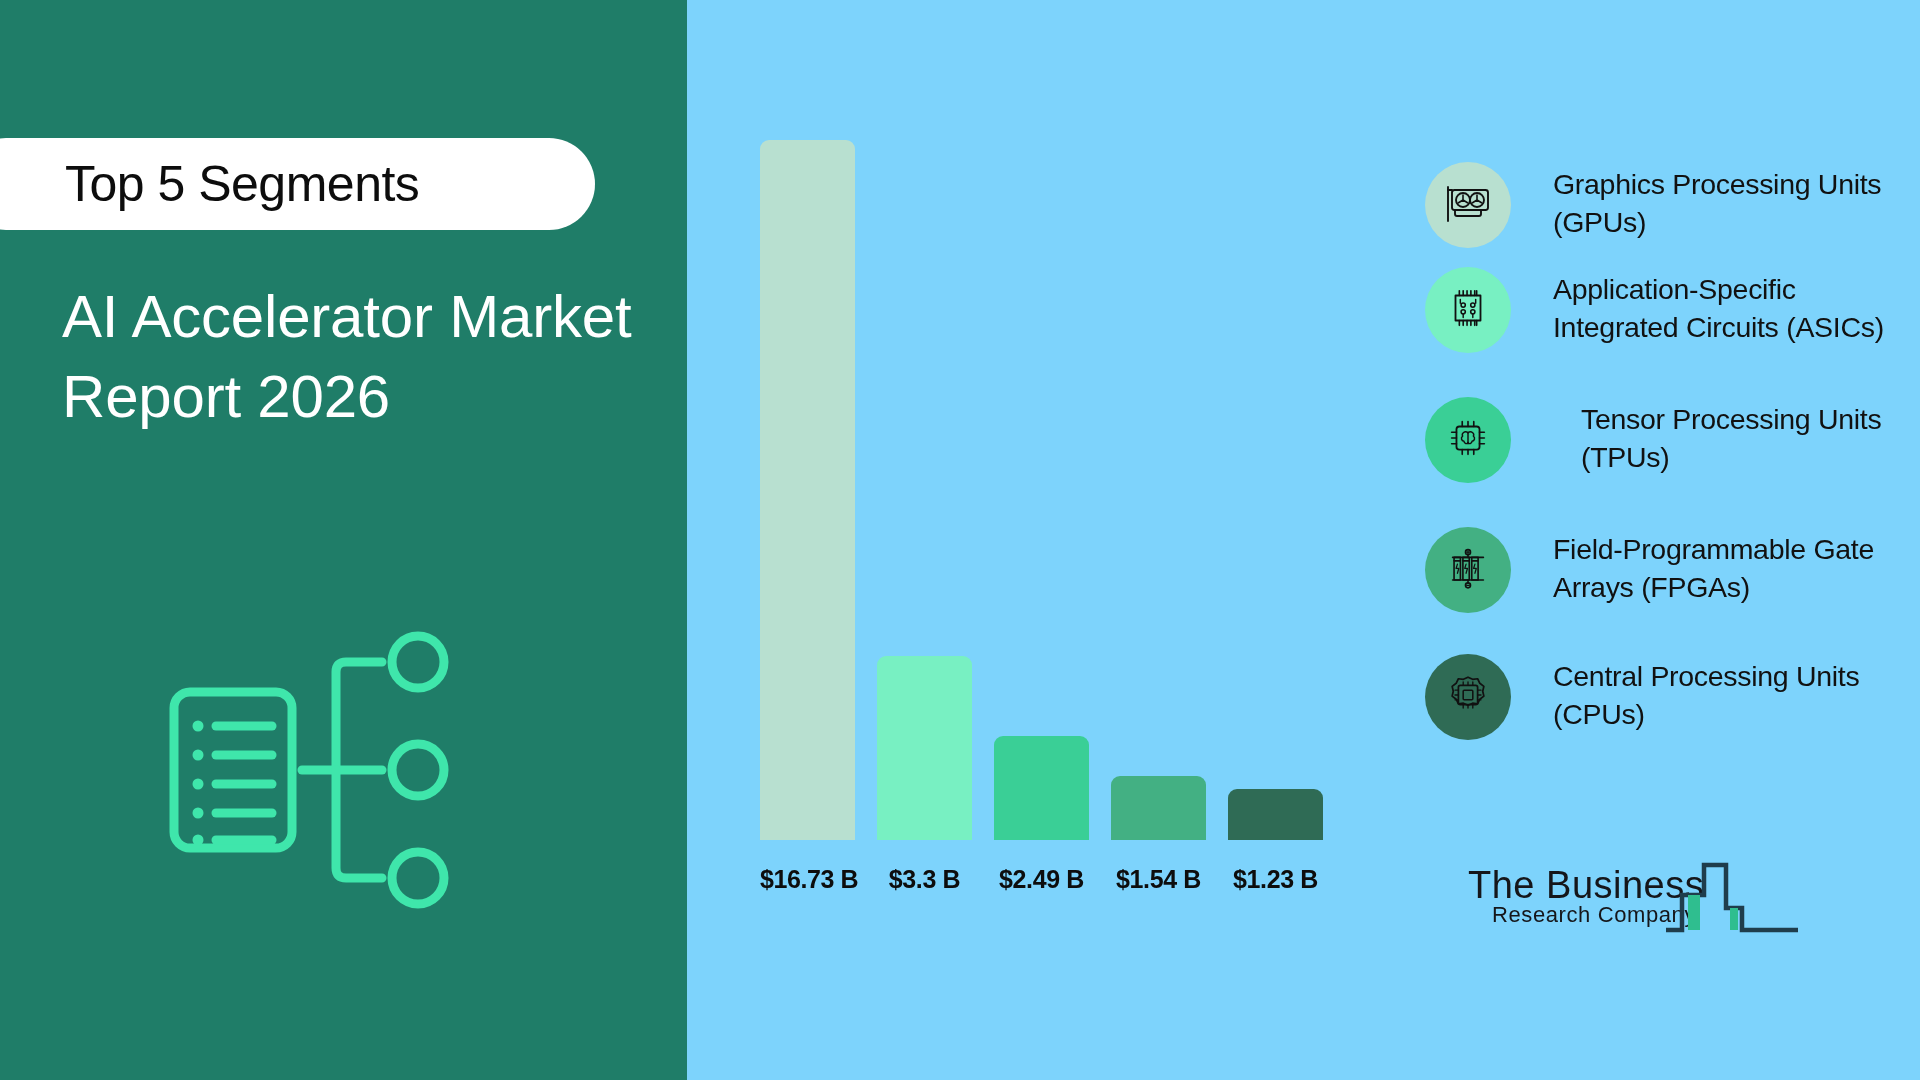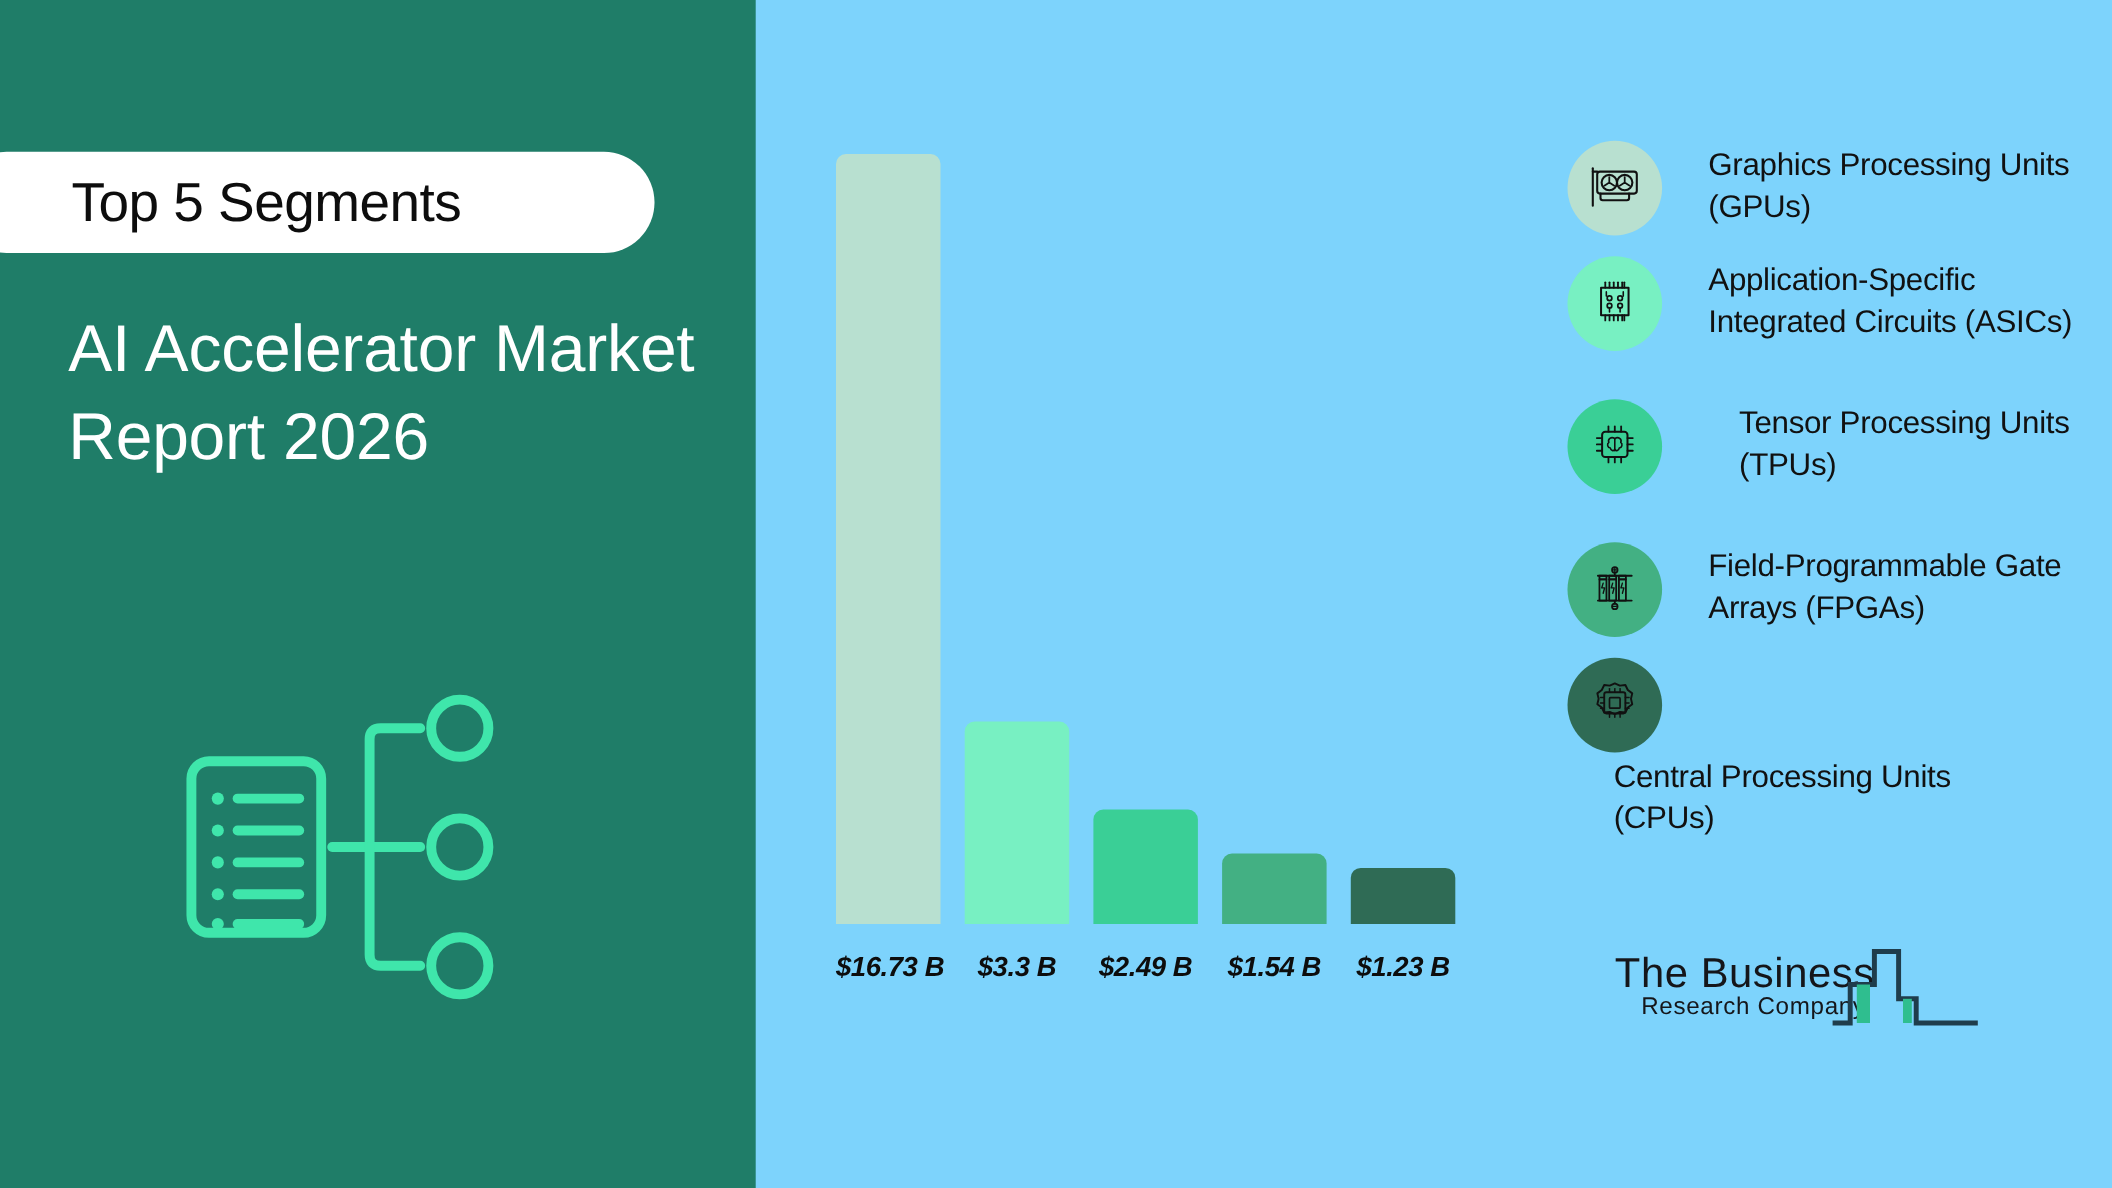--- a/index.html
+++ b/index.html
@@ -50,36 +50,36 @@
     display:flex; align-items:flex-end; gap:22px;
   }
   .bar-col{ position:relative; width:95px; }
   .bar{
     width:100%;
     border-radius:9px 9px 0 0;
   }
   .bar-labels{
     position:absolute; left:0; bottom:26px;
     width:640px;
-    display:flex; gap:22px;font-style:italic;
+    display:flex; gap:22px;
   }
   .bar-label{
     width:95px; text-align:center;
     font-size:25px; font-weight:700; color:#0d0d0d;
     letter-spacing:-0.4px; white-space:nowrap;
   }
 
   
   .legend{
     position:absolute; left:1425px; top:128px;
     width:470px;
   }
   .legend-item{
     position:absolute;
-    display:flex; align-items:flex-start;
+    display:flex; align-items:flex-start;margin-top:34px;
   }
   .legend-badge{
     flex:0 0 auto;
     width:86px; height:86px; border-radius:50%;
     display:flex; align-items:center; justify-content:center;
   }
   .legend-text{
     margin-left:42px; margin-top:4px;
     font-size:28.5px; line-height:1.32; font-weight:400;
     color:#111111; letter-spacing:-0.3px;
@@ -265,21 +265,21 @@
             <line x1="10" y1="38.5" x2="42" y2="38.5"></line>
             <line x1="26" y1="38.5" x2="26" y2="41.5"></line>
             <circle cx="26" cy="44" r="2.6"></circle>
             <path d="M24.6 44 h2.8" stroke-width="1.2"></path>
           </svg>
         </span>
       </div>
       <div class="legend-text">Field-Programmable Gate Arrays (FPGAs)</div>
     </div>
 
-    <div class="legend-item" style="top:470px;flex-direction:column;">
+    <div class="legend-item" style="top:492px;">
       <div class="legend-badge" style="background:#2F6B55;">
         <span>
           <svg viewBox="0 0 52 52" width="50" height="50" fill="none" stroke="#111" stroke-width="1.8" stroke-linecap="round" stroke-linejoin="round">
             <path d="M26 7.5 l4.8 2.2 l5.2 -0.6 l2.3 4.7 l4.2 3.2 l-1.2 5.1 l1.2 5.1 l-4.2 3.2 l-2.3 4.7 l-5.2 -0.6 l-4.8 2.2 l-4.8 -2.2 l-5.2 0.6 l-2.3 -4.7 l-4.2 -3.2 l1.2 -5.1 l-1.2 -5.1 l4.2 -3.2 l2.3 -4.7 l5.2 0.6 z"></path>
             <rect x="16" y="16" width="20" height="20" rx="2"></rect>
             <rect x="21" y="21" width="10" height="10" rx="1" stroke-width="1.6"></rect>
             <g stroke-width="1.4">
               <line x1="21" y1="16" x2="21" y2="12.5"></line>
                 <line x1="26" y1="16" x2="26" y2="12.5"></line>
                 <line x1="31" y1="16" x2="31" y2="12.5"></line>

